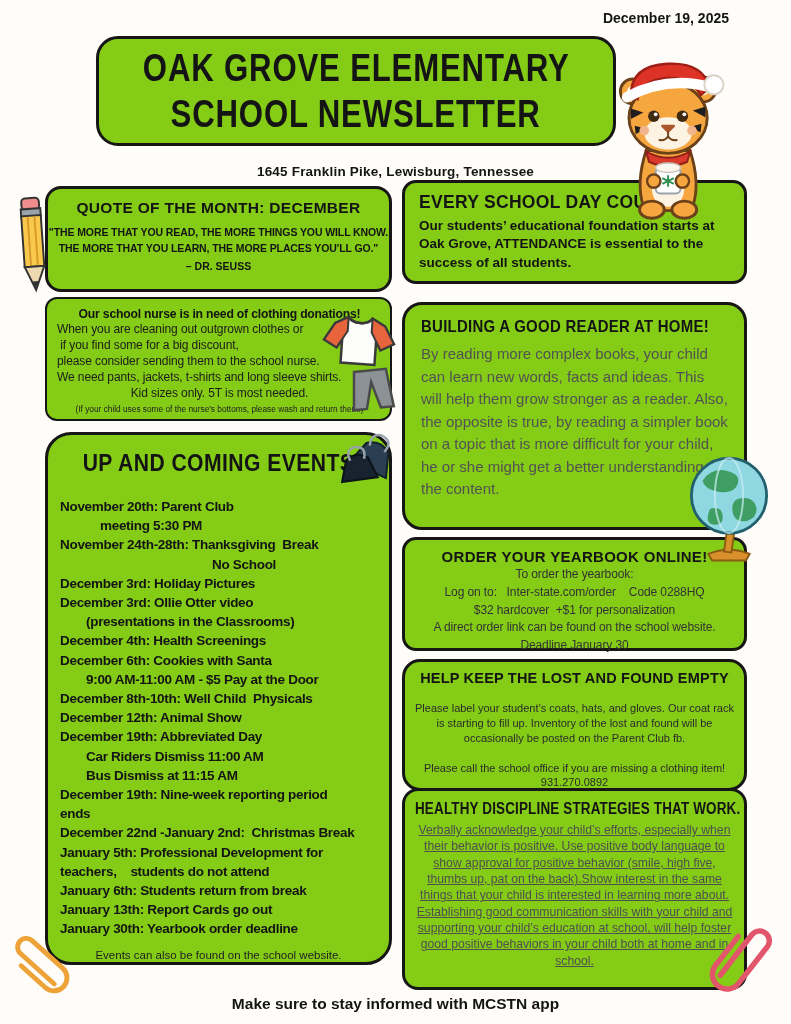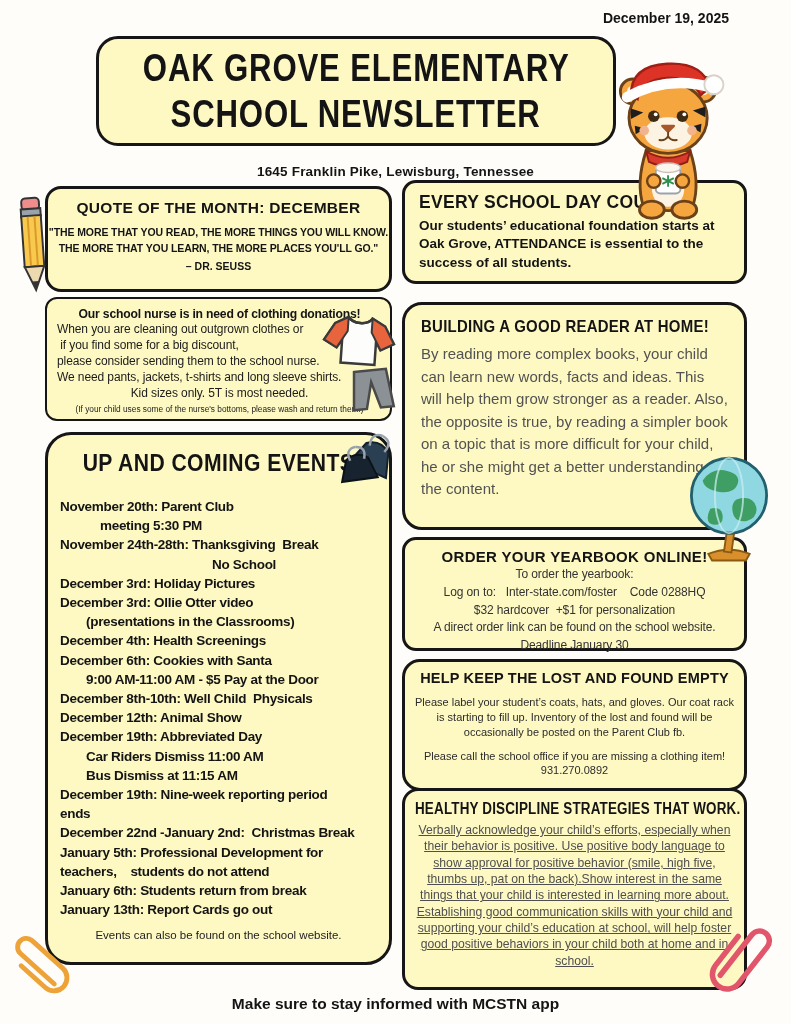--- a/index.html
+++ b/index.html
@@ -2,21 +2,21 @@
 <html><head>
 <meta charset="utf-8">
 <style>
   * { margin:0; padding:0; box-sizing:border-box; }
   html,body { background:#ffffff; }
   .page {
     position:relative; width:791px; height:1024px; margin:0 auto;
     background:#fffdfa; overflow:hidden; color:#141414;
     font-family:"Liberation Sans", sans-serif;
   }
-  .box { position:absolute; background:#fef9c3; border:3px solid #161616; }
+  .box { position:absolute; background:#84cc16; border:3px solid #161616; }
 
   .date { position:absolute; top:10px; right:62px; font-size:14px; font-weight:bold; }
 
   .title-box { left:96px; top:36px; width:520px; height:110px; border-width:3.5px; border-radius:22px;
     display:flex; flex-direction:column; justify-content:center; align-items:center; }
   .title-line { font-size:38px; font-weight:bold; letter-spacing:1px; line-height:1.22;
     transform:scaleX(.82); transform-origin:center; white-space:pre; }
 
   .address { position:absolute; top:164px; left:0; width:791px; text-align:center;
     font-size:13.5px; font-weight:bold; letter-spacing:.2px; }
@@ -52,21 +52,21 @@
   .reader-title { font-size:17px; font-weight:bold; letter-spacing:.3px; white-space:pre;
     display:inline-block; transform:scaleX(.88); transform-origin:left center; }
   .reader-body { margin-top:6px; font-size:15px; line-height:1.5; color:#525252; }
 
   .yearbook-box { left:402px; top:537px; width:345px; height:114px; border-radius:14px; text-align:center; padding-top:8px; }
   .yearbook-title { font-size:15px; font-weight:bold; letter-spacing:.3px; white-space:pre; }
   .yb-line { font-size:12px; line-height:1.4; color:#333; white-space:pre; letter-spacing:-.1px; margin-top:1px; }
 
   .lost-box { left:402px; top:659px; width:345px; height:132px; border-radius:18px; text-align:center; padding:8px 10px 0; }
   .lost-title { font-size:14.5px; font-weight:bold; letter-spacing:.2px; white-space:pre; }
-  .lost-para { margin-top:9px; font-size:11px; line-height:1.36; color:#2b2b2b; }
+  .lost-para { margin-top:15px; font-size:11px; line-height:1.36; color:#2b2b2b; }
   .lost-phone { font-size:11px; color:#2b2b2b; }
 
   .discipline-box { left:402px; top:788px; width:345px; height:202px; border-radius:16px; padding:9px 10px 0 10px; }
   .discipline-title { font-size:16px; font-weight:bold; letter-spacing:.2px; white-space:pre;
     display:inline-block; transform:scaleX(.84); transform-origin:left center; }
   .discipline-body { margin-top:4px; text-align:center; font-size:12.2px; line-height:1.34; color:#4f4f4f;text-decoration:underline; }
 
   .footer { position:absolute; top:995px; left:0; width:791px; text-align:center; font-size:15.5px; font-weight:bold; }
 
   
@@ -131,38 +131,39 @@
         <div class="event-line"><span>December 19th: Abbreviated Day</span></div>
         <div class="event-line ind1"><span>Car Riders Dismiss 11:00 AM</span></div>
         <div class="event-line ind1"><span>Bus Dismiss at 11:15 AM</span></div>
         <div class="event-line"><span>December 19th: Nine-week reporting period</span></div>
         <div class="event-line"><span>ends</span></div>
         <div class="event-line"><span>December 22nd -January 2nd:  Christmas Break</span></div>
         <div class="event-line"><span>January 5th: Professional Development for</span></div>
         <div class="event-line"><span>teachers,    students do not attend</span></div>
         <div class="event-line"><span>January 6th: Students return from break</span></div>
         <div class="event-line"><span>January 13th: Report Cards go out</span></div>
+        <div class="event-line"><span>January 30th: Yearbook order deadline</span></div>
       </div>
     <div class="events-footnote">Events can also be found on the school website.</div>
   </div>
 
   <div class="box attendance-box">
     <div class="attendance-title">EVERY SCHOOL DAY COUNTS</div>
     <div class="attendance-body">Our students’ educational foundation starts at Oak Grove, ATTENDANCE is essential to the success of all students.</div>
   </div>
 
   <div class="box reader-box">
     <span class="reader-title">BUILDING A GOOD READER AT HOME!</span>
     <div class="reader-body">By reading more complex books, your child can learn new words, facts and ideas. This will help them grow stronger as a reader. Also, the opposite is true, by reading a simpler book on a topic that is more difficult for your child, he or she might get a better understanding of the content.</div>
   </div>
 
   <div class="box yearbook-box">
     <div class="yearbook-title">ORDER YOUR YEARBOOK ONLINE!</div>
     <div class="yb-line">To order the yearbook:</div>
-    <div class="yb-line">Log on to:   Inter-state.com/foster    Code 0288HQ</div>
+    <div class="yb-line">Log on to:   Inter-state.com/order    Code 0288HQ</div>
     <div class="yb-line">$32 hardcover  +$1 for personalization</div>
     <div class="yb-line">A direct order link can be found on the school website.</div>
     <div class="yb-line">Deadline January 30</div>
   </div>
 
   <div class="box lost-box">
     <div class="lost-title">HELP KEEP THE LOST AND FOUND EMPTY</div>
     <div class="lost-para">Please label your student’s coats, hats, and gloves. Our coat rack is starting to fill up. Inventory of the lost and found will be occasionally be posted on the Parent Club fb.</div>
     <div class="lost-para">Please call the school office if you are missing a clothing item!</div>
     <div class="lost-phone">931.270.0892</div>

